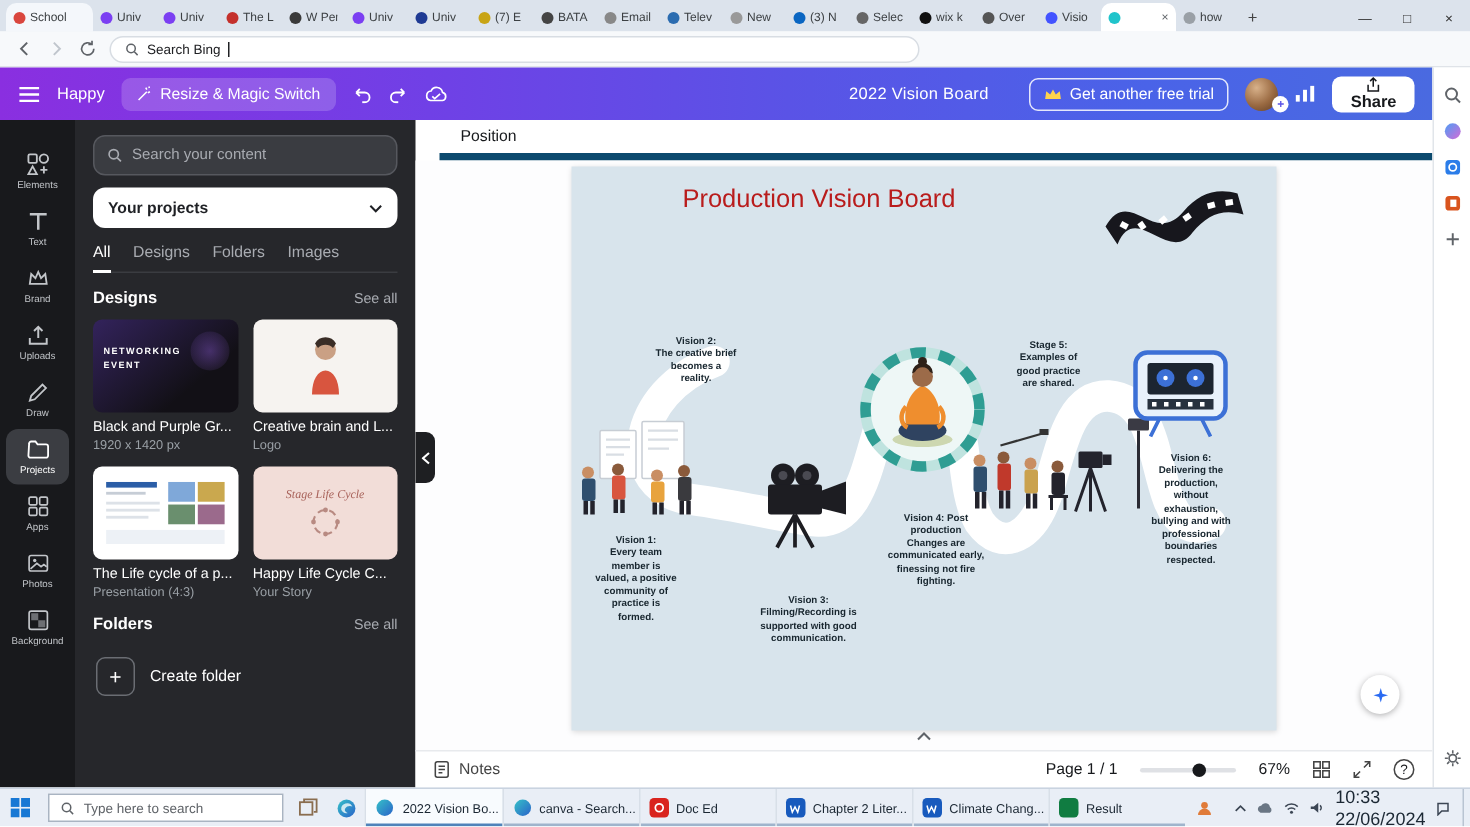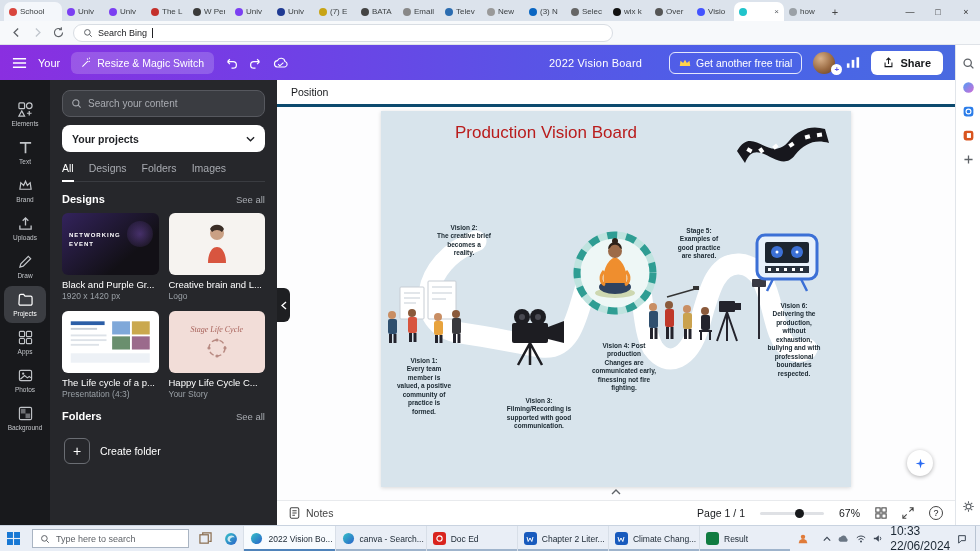--- a/index.html
+++ b/index.html
@@ -27,21 +27,21 @@
 
   
   .ctoolbar{position:absolute;top:45px;left:0;right:25px;height:35px;background:linear-gradient(90deg,#8a2fe0 0%,#7040e6 30%,#5a53e6 55%,#4a63e8 80%,#4a6ae0 100%);display:flex;align-items:center;gap:11px;padding:0 12px;color:#fff;}
   .ct-file{font-size:11px;}
   .ct-resize{height:22px;padding:0 10px;border-radius:6px;background:rgba(255,255,255,.18);font-size:10.5px;display:flex;align-items:center;gap:5px;}
   .ct-title{margin-left:auto;font-size:11px;letter-spacing:.2px;}
   .ct-trial{height:22px;padding:0 9px;border:1px solid rgba(255,255,255,.85);border-radius:6px;font-size:10.5px;display:flex;gap:5px;align-items:center;margin-left:16px;}
   .avwrap{position:relative;width:22px;height:22px;}
   .av{width:22px;height:22px;border-radius:50%;background:radial-gradient(circle at 35% 30%,#d8b18a,#9a6a42 55%,#5f3c22);}
   .avplus{position:absolute;right:-7px;bottom:-1px;width:11px;height:11px;border-radius:50%;background:#fff;color:#5a53e6;font-size:8px;display:flex;align-items:center;justify-content:center;font-weight:bold;}
-  .ct-share{height:24px;padding:0 12px;background:#fff;color:#17191c;border-radius:6px;font-size:11px;font-weight:bold;display:flex;gap:6px;align-items:center;}
+  .ct-share{height:24px;padding:0 12px;background:#fff;color:#17191c;border-radius:6px;font-size:11px;font-weight:bold;display:flex;align-items:center;flex-direction:column;}
 
   
   .rail{position:absolute;left:0;top:80px;width:50px;bottom:26px;background:#18191c;display:flex;flex-direction:column;padding-top:16px;gap:1px;}
   .ritem{display:flex;flex-direction:column;align-items:center;gap:3px;padding:6px 0;color:#c2c5c9;font-size:6.5px;}
   .ritem svg{width:15px;height:15px;}
   .ritem.active{color:#fff;background:#3b3d42;border-radius:8px;margin:0 4px;}
 
   
   .panel{position:absolute;left:50px;top:80px;width:227px;bottom:26px;background:#26272b;padding:10px 12px;color:#fff;overflow:hidden;}
   .psearch{height:27px;background:#3a3c41;border:1px solid #56585e;border-radius:8px;display:flex;align-items:center;gap:6px;padding:0 8px;font-size:10px;color:#a8abb1;}
@@ -61,21 +61,21 @@
   .th1 .glow{position:absolute;right:6px;top:8px;width:26px;height:26px;border-radius:50%;background:radial-gradient(circle,#a56bff55,#0000);}
   .th2{background:#f6f3f0;display:flex;align-items:center;justify-content:center;}
   .th3{background:#fff;padding:5px;}
   .th4{background:#f2ddd8;display:flex;flex-direction:column;align-items:center;justify-content:center;gap:3px;}
   .th4 .script{font-family:"Liberation Serif",serif;font-style:italic;color:#a8625a;font-size:8px;}
   .createrow{display:flex;align-items:center;gap:10px;margin-top:10px;padding:6px 2px;font-size:10.5px;}
   .plusbox{width:26px;height:26px;border:1px solid #6a6d73;border-radius:6px;display:flex;align-items:center;justify-content:center;color:#fff;font-size:14px;}
   .collapse{position:absolute;left:277px;top:288px;width:13px;height:34px;background:#1e1f22;border-radius:0 6px 6px 0;display:flex;align-items:center;justify-content:center;z-index:5;}
 
   
-  .posbar{position:absolute;left:277px;top:80px;right:25px;height:27px;background:#fff;border-bottom:3px solid #0c4a6e;display:flex;align-items:center;padding:0 14px;font-size:10.5px;color:#17191c;}
+  .posbar{position:absolute;left:293px;top:80px;right:25px;height:27px;background:#fff;border-bottom:5px solid #0c4a6e;display:flex;align-items:center;padding:0 14px;font-size:10.5px;color:#17191c;}
   .workspace{position:absolute;left:277px;top:107px;right:25px;height:393px;background:#fdfdfe;overflow:hidden;}
   .page{position:absolute;left:104px;top:4px;width:470px;height:376px;background:#d8e4ec;box-shadow:0 1px 4px rgba(0,0,0,.15);}
   .ptitle{position:absolute;left:25px;top:12px;width:280px;text-align:center;font-size:17px;color:#b91c1c;}
   .vlabel{position:absolute;font-size:6.5px;font-weight:bold;line-height:1.3;color:#18262f;text-align:center;white-space:pre-line;}
   .scene{position:absolute;inset:0;width:100%;height:100%;}
   .scrollup{position:absolute;left:50%;bottom:1px;transform:translateX(-50%);color:#5f6368;}
   .assist{position:absolute;right:22px;bottom:24px;width:26px;height:26px;border-radius:50%;background:#fff;box-shadow:0 1px 4px rgba(0,0,0,.3);display:flex;align-items:center;justify-content:center;}
 
   
   .bbar{position:absolute;left:277px;right:25px;height:25px;bottom:26px;background:#fff;border-top:1px solid #e8eaed;display:flex;align-items:center;padding:0 12px;gap:15px;font-size:10.5px;color:#17191c;}
@@ -211,21 +211,21 @@
         </svg>
       <span>Search Bing</span>
       <span class="caret"></span>
     </div>
   </div>
 
   <div class="ctoolbar">
     <svg width="15" height="12" viewBox="0 0 16 12">
         <path d="M1 1.5 H15 M1 6 H15 M1 10.5 H15" stroke="#fff" stroke-width="1.7"></path>
       </svg>
-    <span class="ct-file">Your</span>
+    <span class="ct-file">Happy</span>
     <div class="ct-resize">
       <svg width="11" height="11" viewBox="0 0 16 16">
           <path d="M2 14 L10 6 M9 2 l1 2 M13 6 l-2 1 M12 1 l.5 1.5" stroke="#fff" stroke-width="1.5" fill="none"></path>
         </svg>
       <span>Resize &amp; Magic Switch</span>
     </div>
     <svg width="13" height="13" viewBox="0 0 16 16">
         <path d="M3 7 h7 a4 4 0 0 1 0 8 h-2 M3 7 l3 -3 M3 7 l3 3" fill="none" stroke="#fff" stroke-width="1.5"></path>
       </svg>
     <svg width="13" height="13" viewBox="0 0 16 16">

